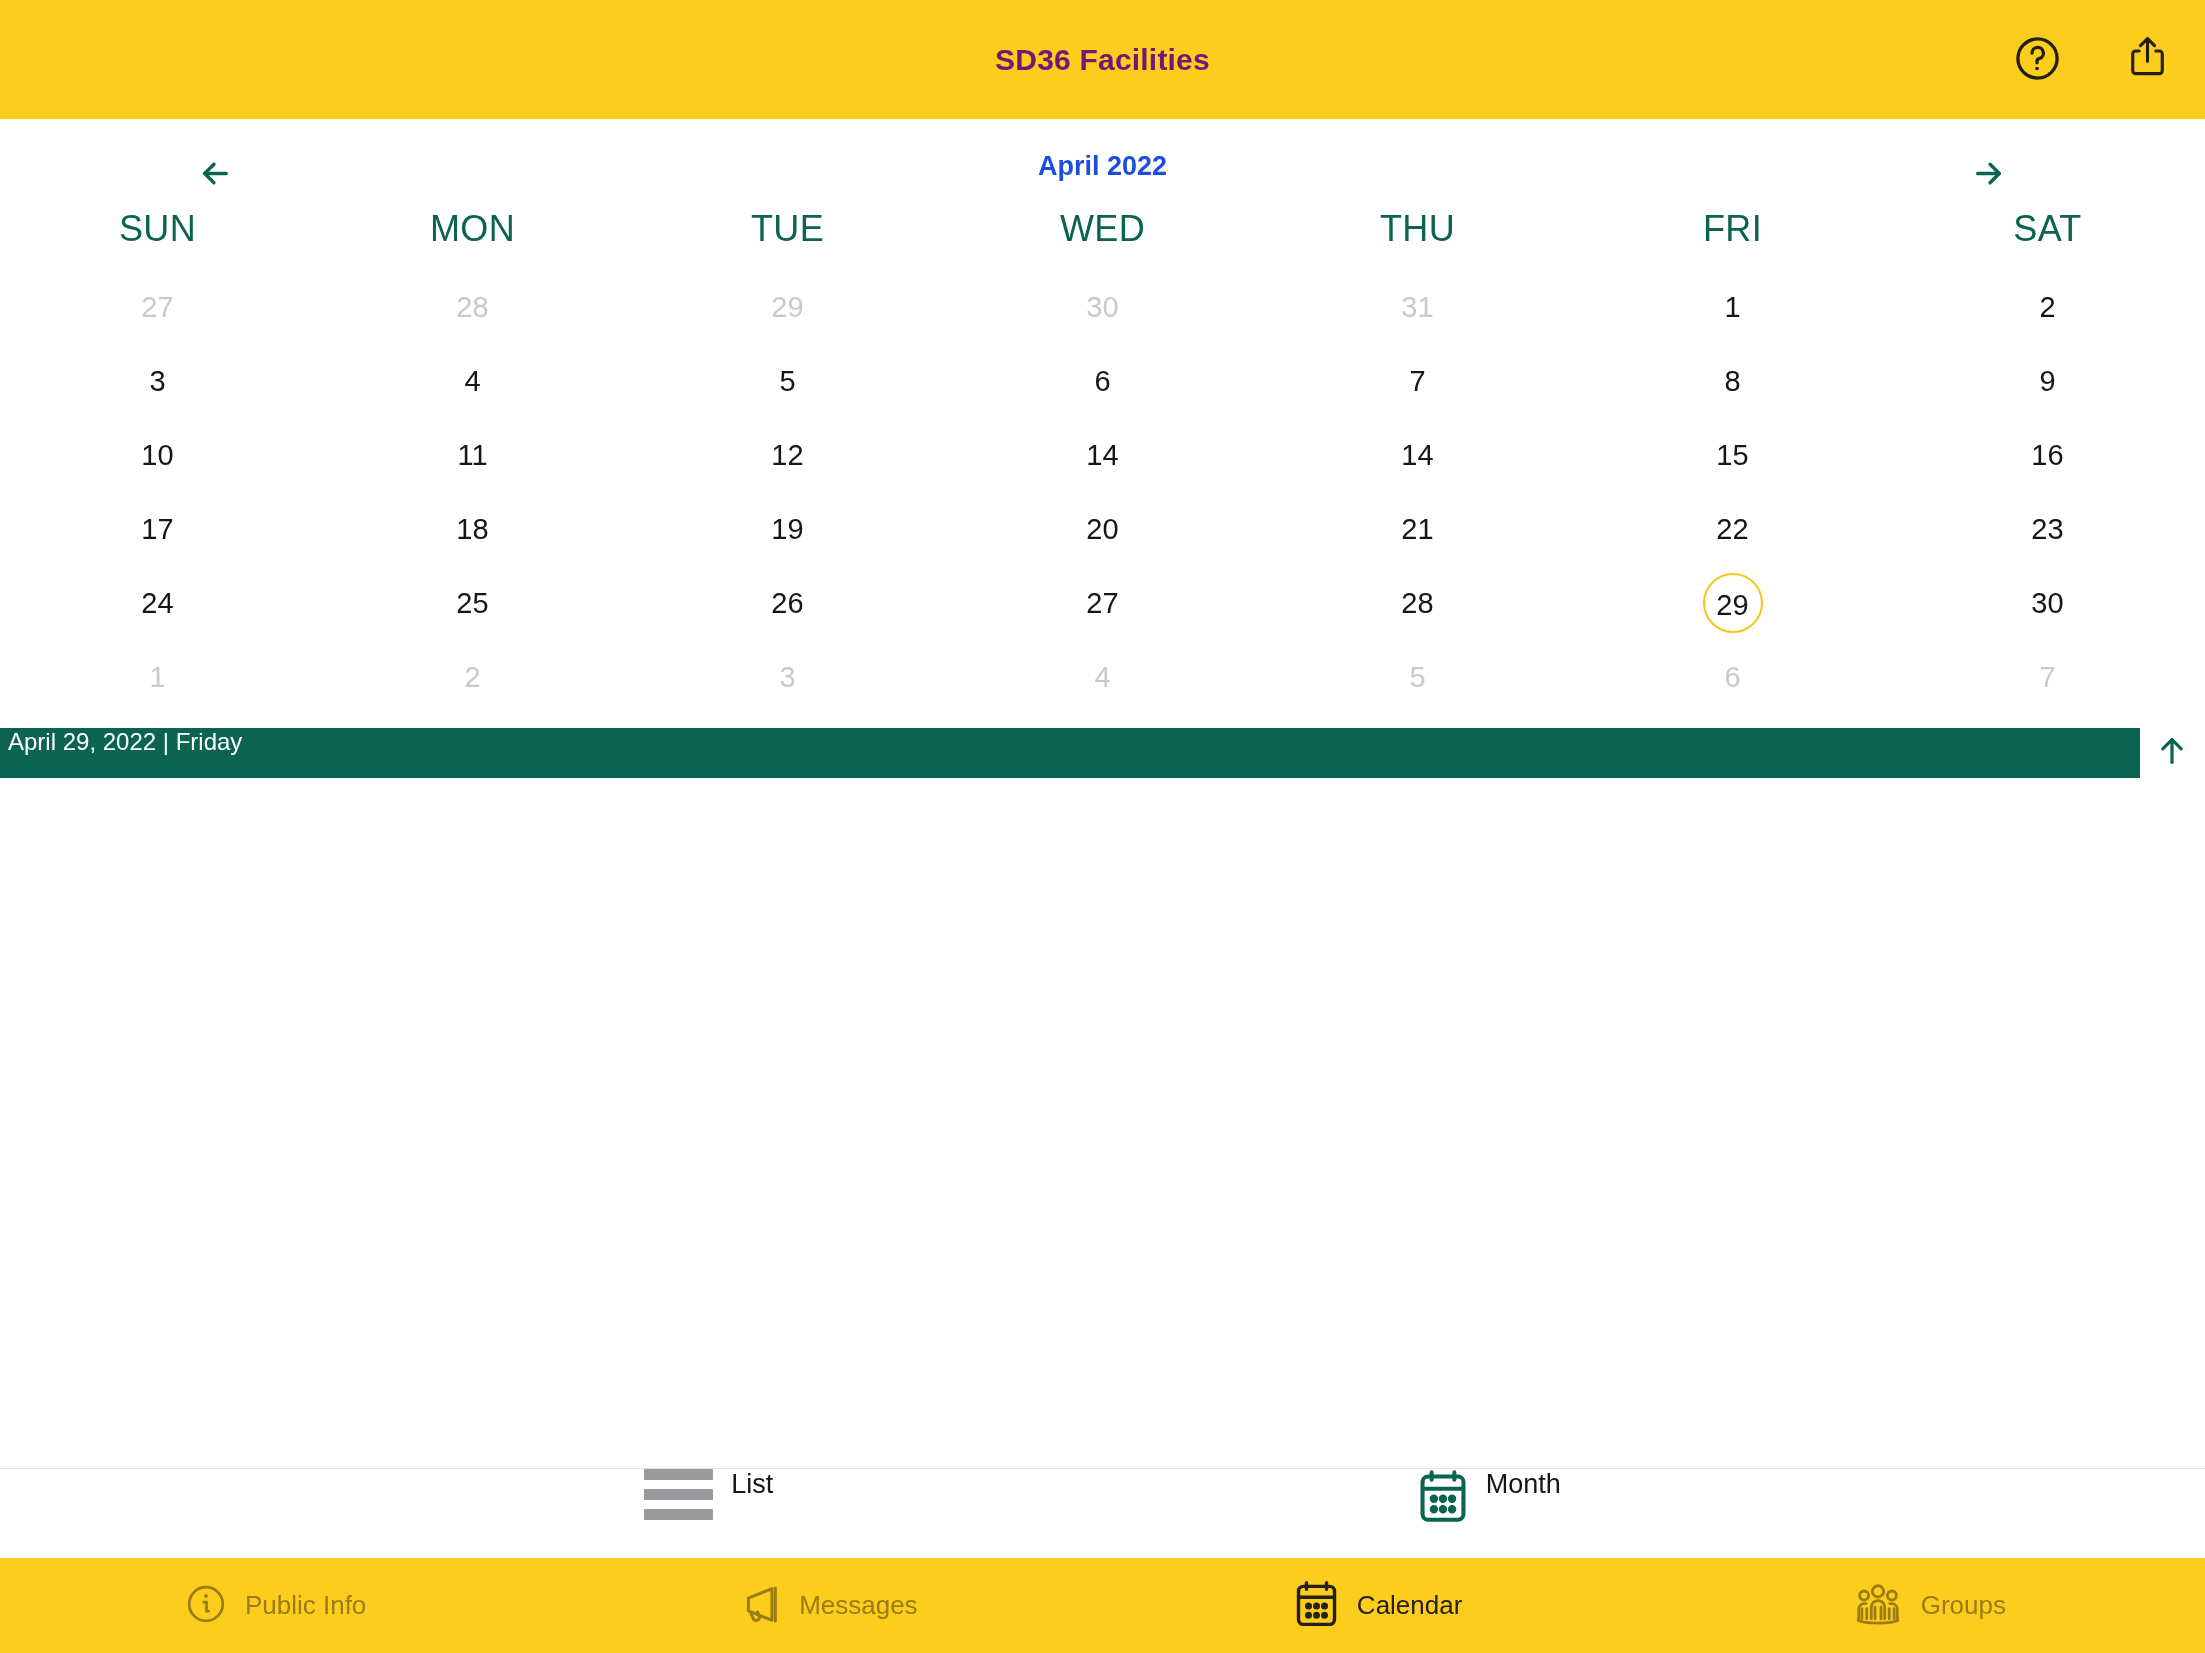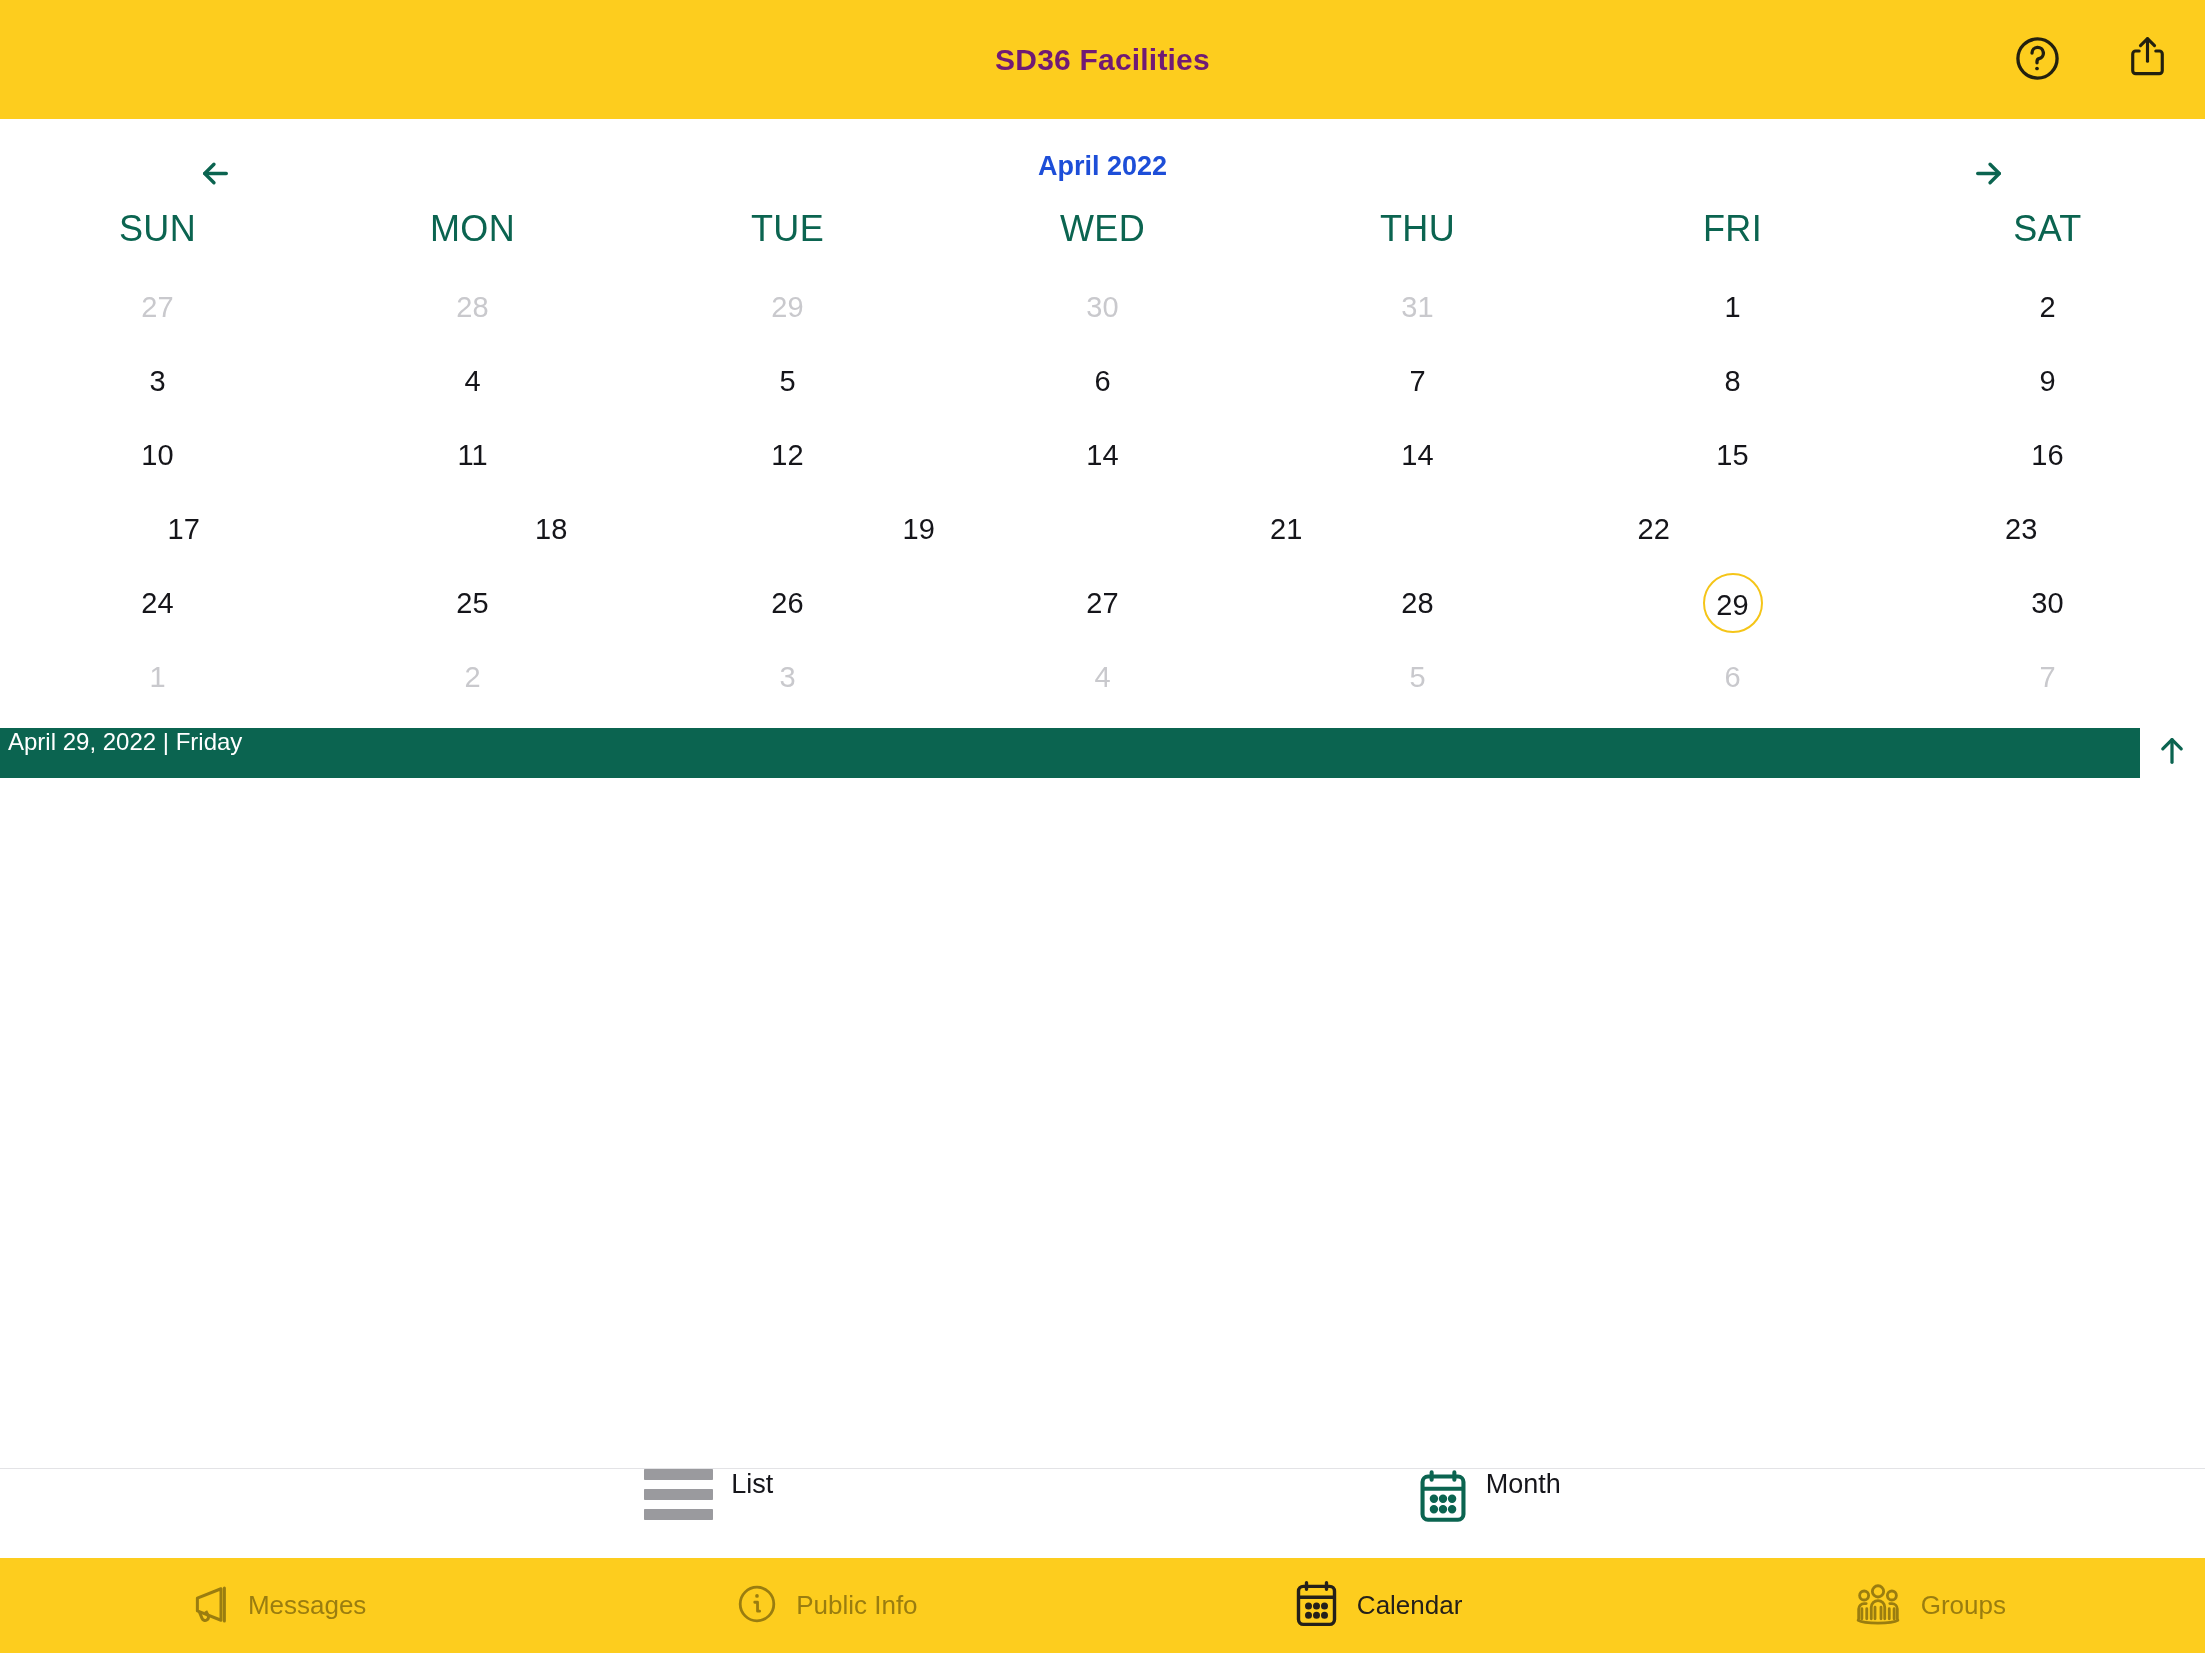--- a/index.html
+++ b/index.html
@@ -342,20 +342,23 @@
       <div class="date-cell">
         <span class="date-num">17</span>
       </div>
       <div class="date-cell">
         <span class="date-num">18</span>
       </div>
       <div class="date-cell">
         <span class="date-num">19</span>
       </div>
       <div class="date-cell">
+        <span class="date-num">20</span>
+      </div>
+      <div class="date-cell">
         <span class="date-num">21</span>
       </div>
       <div class="date-cell">
         <span class="date-num">22</span>
       </div>
       <div class="date-cell">
         <span class="date-num">23</span>
       </div>
     </div>
     <div class="date-row">
@@ -449,38 +452,38 @@
     </span>
     <span class="view-opt-label">Month</span>
   </div>
   <div class="view-toggle-spacer"></div>
 </div>
 
 <div class="tab-bar">
 
   <div class="tab-item">
     <span>
+      <svg width="42" height="42" viewBox="0 0 24 24" fill="none" stroke="#9A7D10" stroke-width="1.6">
+        <circle cx="12" cy="12" r="9.6"></circle>
+        <circle cx="12" cy="7.4" r="1.05" fill="#9A7D10" stroke="none"></circle>
+        <path d="M10.7 11h1.6v5.1h1.2" stroke-linecap="round" stroke-linejoin="round"></path>
+      </svg>
+    </span>
+    <span class="tab-label">Public Info</span>
+  </div>
+
+  <div class="tab-item">
+    <span>
       <svg width="45" height="45" viewBox="0 0 24 24" fill="none" stroke="#9A7D10" stroke-width="1.6" stroke-linejoin="round">
         <path d="M19.2 3.6v16.8L6.6 15.4V8.6z"></path>
         <path d="M21 3.2v17.6" stroke-linecap="round"></path>
         <path d="M7.6 15.8l1.5 3.6c.4 1 1.6 1.4 2.5.9.9-.5 1.2-1.6.7-2.5l-1.2-2.3"></path>
       </svg>
     </span>
     <span class="tab-label">Messages</span>
-  </div>
-
-  <div class="tab-item">
-    <span>
-      <svg width="42" height="42" viewBox="0 0 24 24" fill="none" stroke="#9A7D10" stroke-width="1.6">
-        <circle cx="12" cy="12" r="9.6"></circle>
-        <circle cx="12" cy="7.4" r="1.05" fill="#9A7D10" stroke="none"></circle>
-        <path d="M10.7 11h1.6v5.1h1.2" stroke-linecap="round" stroke-linejoin="round"></path>
-      </svg>
-    </span>
-    <span class="tab-label">Public Info</span>
   </div>
 
   <div class="tab-item active">
     <span>
       <svg width="45" height="48" viewBox="0 0 22 24" fill="none" stroke="#24201a" stroke-width="1.7">
         <path d="M6 1.4v3.2M16 1.4v3.2" stroke-linecap="round"></path>
         <rect x="2" y="3.2" width="18" height="19" rx="2.4"></rect>
         <path d="M2 8.6h18"></path>
         <circle cx="7" cy="13" r="0.9" fill="#24201a"></circle>
         <circle cx="11" cy="13" r="0.9" fill="#24201a"></circle>

